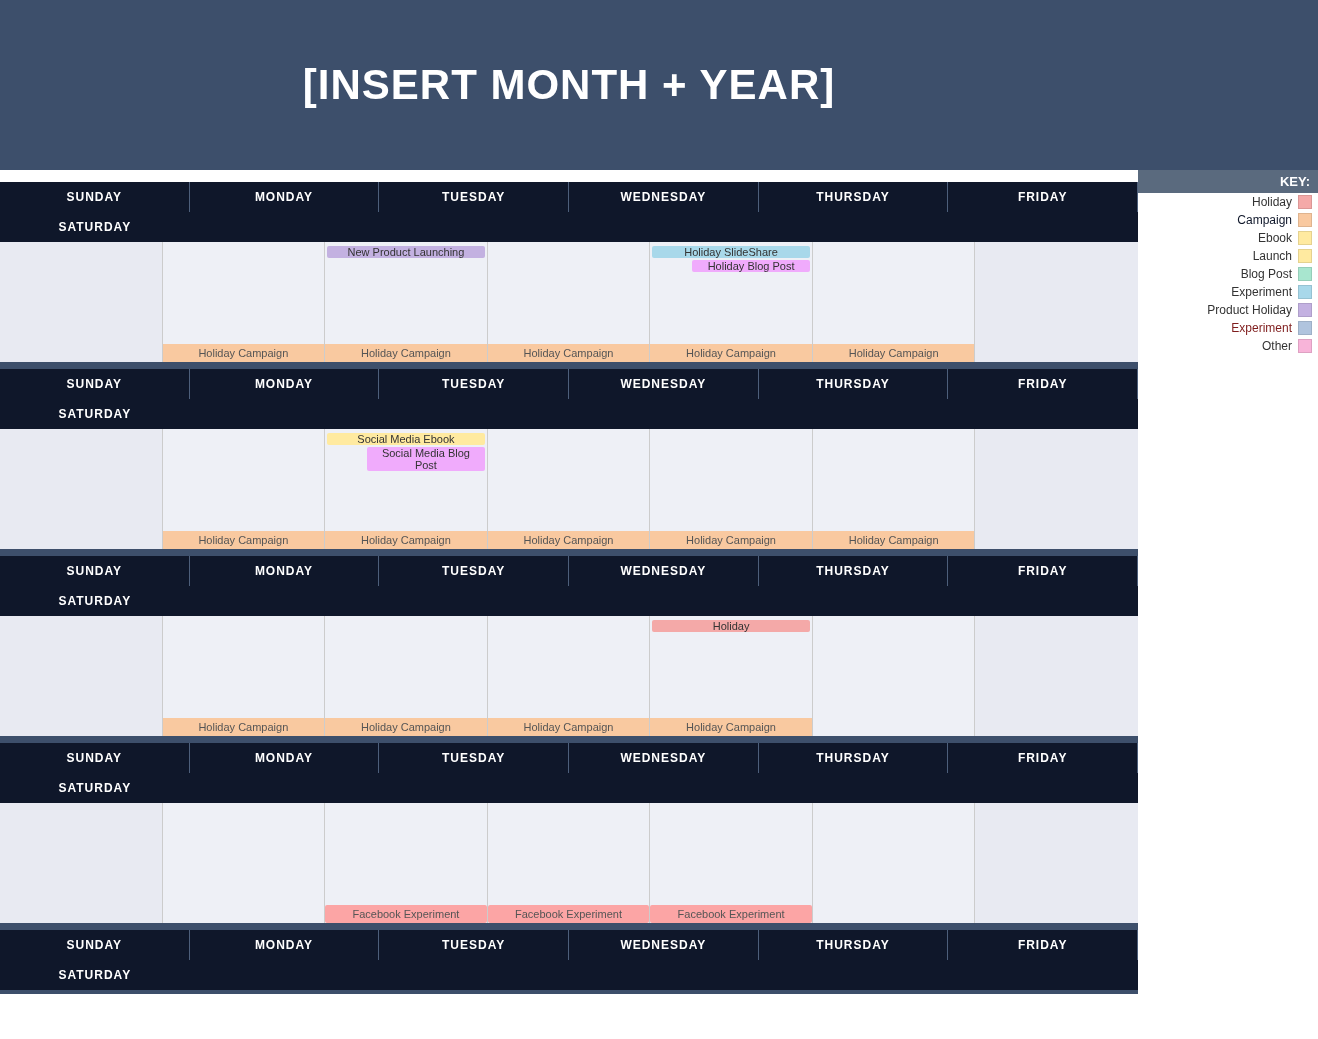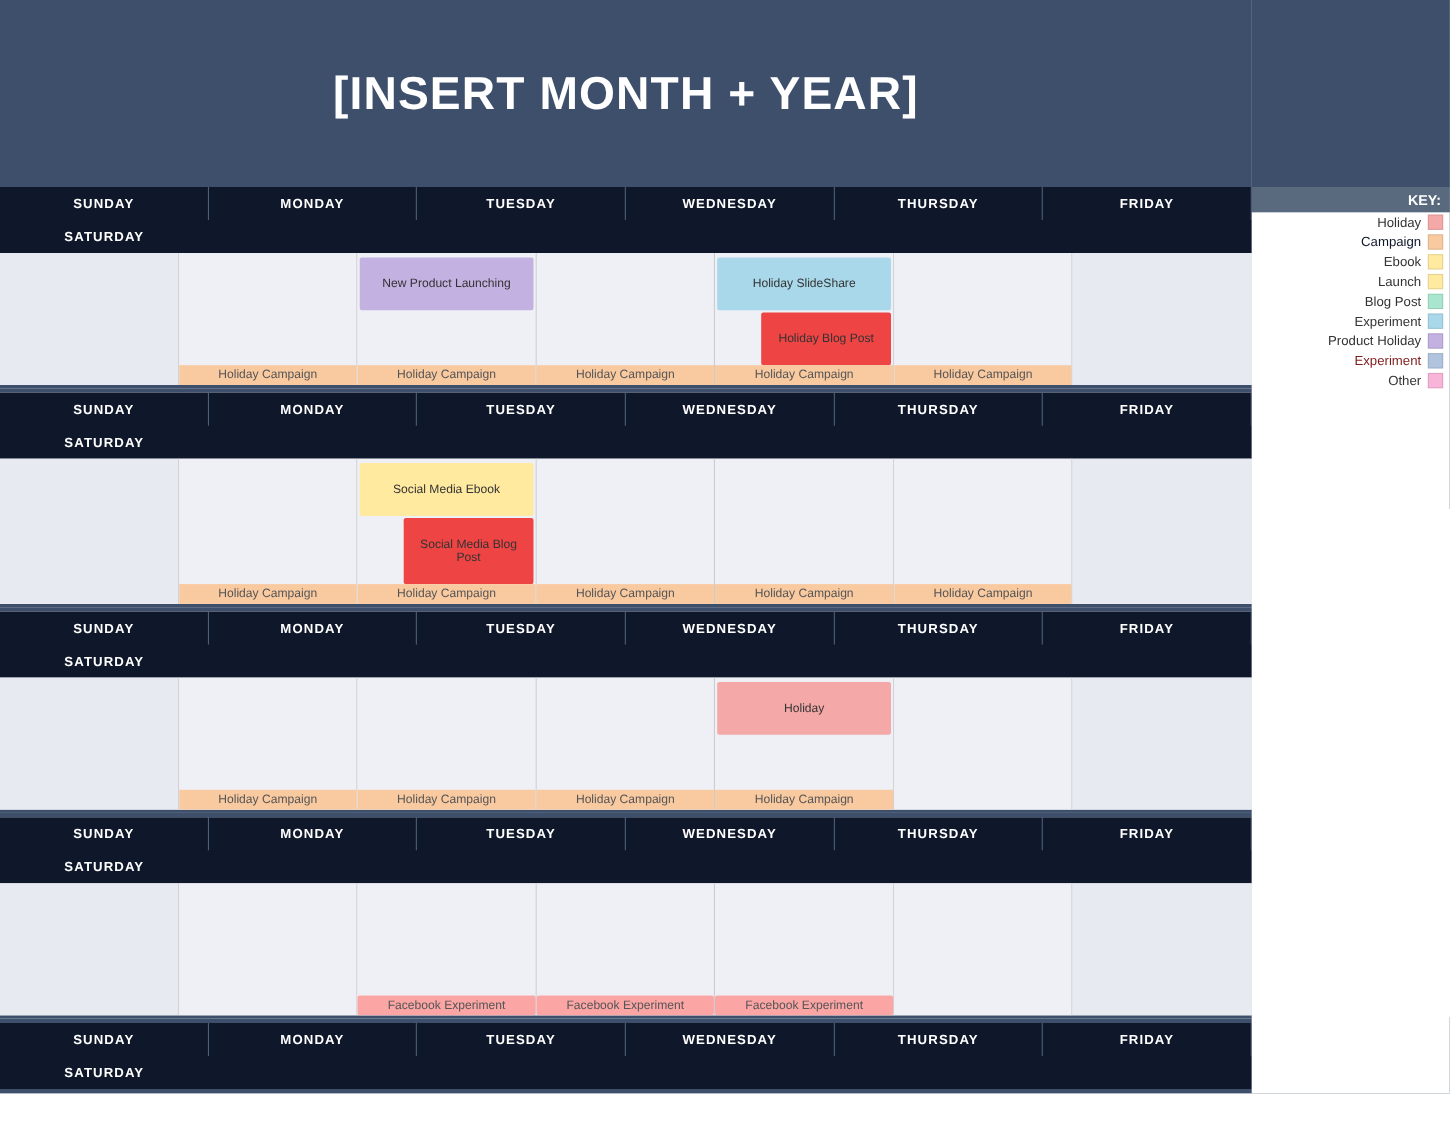--- a/index.html
+++ b/index.html
@@ -1,20 +1,20 @@
 <!DOCTYPE html>
 <html><head>
   <meta charset="utf-8">
   <style>
     * { box-sizing: border-box; margin: 0; padding: 0; }
     body { font-family: Arial, sans-serif; background: #fff; width: 1318px; min-height: 1039px; }
 
     .main-container { display: flex; width: 1318px; }
 
-    .calendar-section { flex: 1; display: flex; flex-direction: column; }
+    .calendar-section { flex: 1; display: flex; flex-direction: column; gap: 12px; }
 
     
     .header { background: #3d4f6b; display: flex; align-items: center; justify-content: center; padding: 40px 20px; min-height: 170px; }
     .header-title { color: #fff; font-size: 42px; font-weight: bold; letter-spacing: 1px; }
 
     
     .key-sidebar { width: 180px; display: flex; flex-direction: column; background: #3d4f6b; }
     .key-header { background: #5a6a7e; color: #fff; font-size: 13px; padding: 4px 8px; text-align: right; font-weight: bold; }
     .key-item { display: flex; align-items: center; justify-content: flex-end; padding: 2px 6px; font-size: 12px; color: #333; }
     .key-color { width: 14px; height: 14px; margin-left: 6px; border: 1px solid rgba(0,0,0,0.1); flex-shrink: 0; }
@@ -27,25 +27,25 @@
     .day-header:last-child { border-right: none; }
 
     .week-row { display: grid; grid-template-columns: repeat(7, 1fr); border-bottom: 3px solid #3d4f6b; }
     .day-cell { background: #eef0f6; min-height: 120px; border-right: 1px solid #ccc; display: flex; flex-direction: column; justify-content: flex-end; padding-bottom: 0; position: relative; }
     .day-cell:last-child { border-right: none; }
     .day-cell.sunday { background: #e8eaf2; }
     .day-cell.saturday { background: #e8eaf2; }
 
     .cell-events { display: flex; flex-direction: column; gap: 2px; padding: 4px 2px 0 2px; flex: 1; justify-content: flex-start; }
 
-    .event-tag { font-size: 11px; padding: 18px 4px; border-radius: 2px; text-align: center; }
+    .event-tag { font-size: 11px; padding: 0 4px; border-radius: 2px; text-align: center; }
     .event-holiday { background: #f4a9a8; color: #333; }
     .event-ebook { background: #ffeaa0; color: #333; }
     .event-webinar { background: #ffeaa0; color: #333; }
-    .event-blogpost { background: #ef4444; color: #333; margin-left: 40px; }
+    .event-blogpost { background: #f0abfc; color: #333; margin-left: 40px; }
     .event-slideshare { background: #a8d8ea; color: #333; }
     .event-product { background: #c3b1e1; color: #333; }
     .event-experiment { background: #fca5a5; color: #333; }
 
     .week-divider { height: 4px; background: #3d4f6b; }
   </style>
 </head>
 <body>
 
 <div class="main-container">

